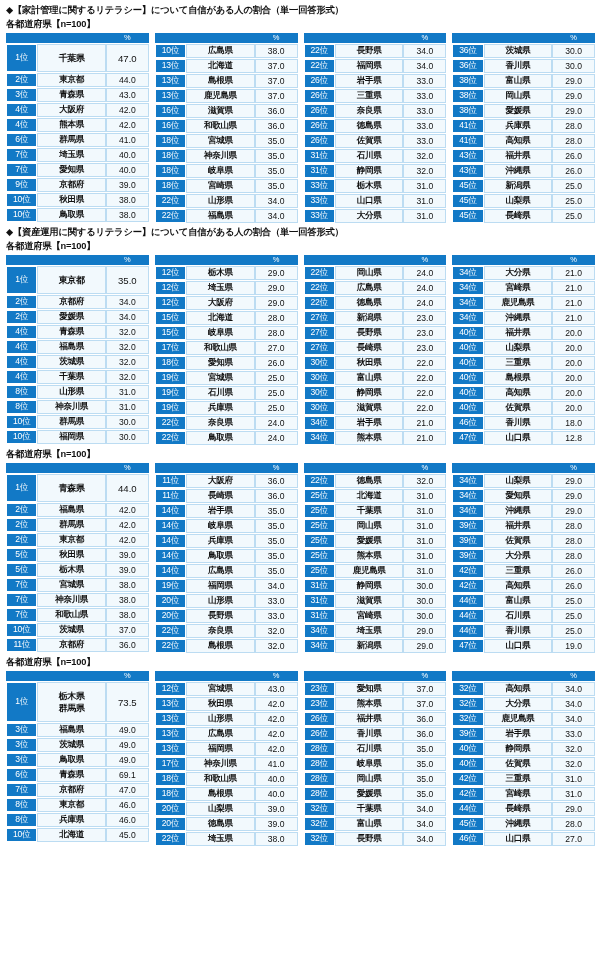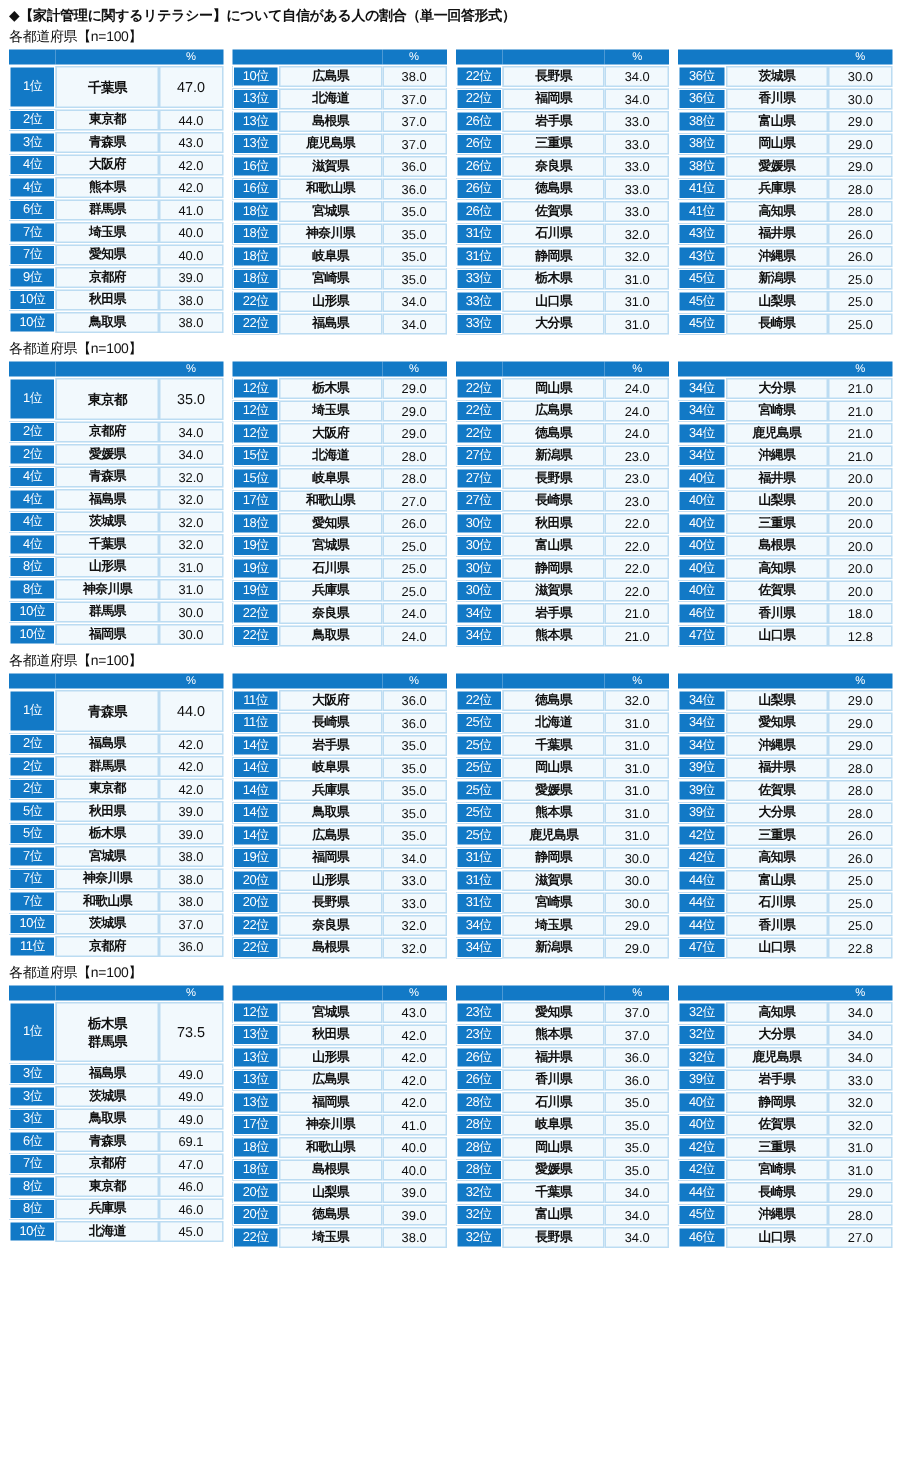--- a/index.html
+++ b/index.html
@@ -28,21 +28,21 @@
     font-size: 9.3px;
     font-weight: bold;
     line-height: 14px;
     letter-spacing: -0.2px;
     padding-left: 4px;
     white-space: nowrap;
     color: #111;
   }
   .sec-sub {
     font-size: 9.3px;
-    font-weight: normal;
+    font-weight: bold;
     line-height: 15px;
     letter-spacing: -0.2px;
     padding-left: 4px;
     white-space: nowrap;
     color: #111;
   }
   .grid {
     display: flex;
     gap: 6px;
     padding: 0 3px 0 4px;
@@ -406,20 +406,21 @@
                   <td class="c-rank">45位</td>
                   <td class="c-pref">長崎県</td>
                   <td class="c-pct">25.0</td>
                 </tr>
               </tbody>
             </table>
           </div>
         </div>
       </div>
       <div class="section">
+        <div class="sec-title">◆【資産運用に関するリテラシー】について自信がある人の割合（単一回答形式）</div>
         <div class="sec-sub">各都道府県【n=100】</div>
         <div class="grid">
           <div class="col">
             <table class="rank">
               <tbody>
                 <tr class="hdr">
                   <td class="h-rank"></td>
                   <td class="h-pref"></td>
                   <td class="h-pct">%</td>
                 </tr>
@@ -966,21 +967,21 @@
                   <td class="c-pct">25.0</td>
                 </tr>
                 <tr class="row">
                   <td class="c-rank">44位</td>
                   <td class="c-pref">香川県</td>
                   <td class="c-pct">25.0</td>
                 </tr>
                 <tr class="row">
                   <td class="c-rank">47位</td>
                   <td class="c-pref">山口県</td>
-                  <td class="c-pct">22.8</td>
+                  <td class="c-pct">19.0</td>
                 </tr>
               </tbody>
             </table>
           </div>
         </div>
       </div>
       <div class="section">
         <div class="sec-sub">各都道府県【n=100】</div>
         <div class="grid">
           <div class="col">

